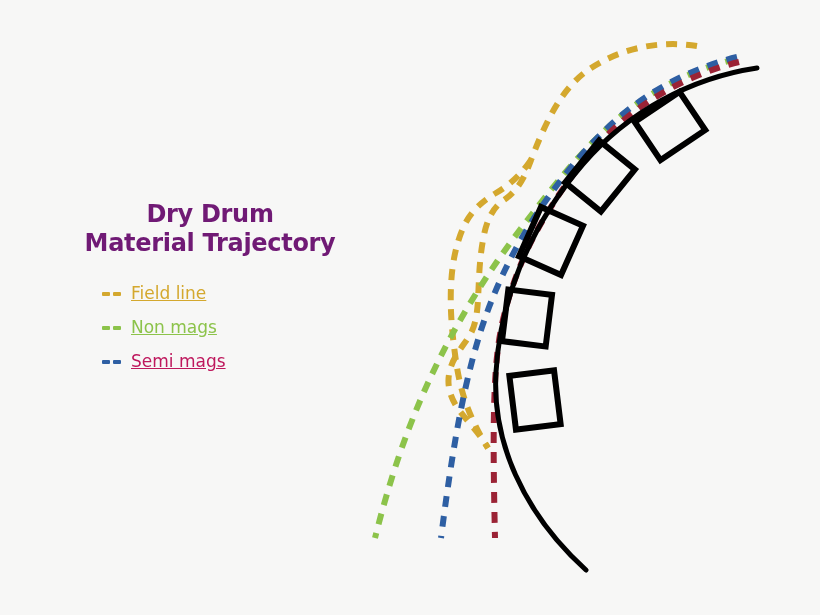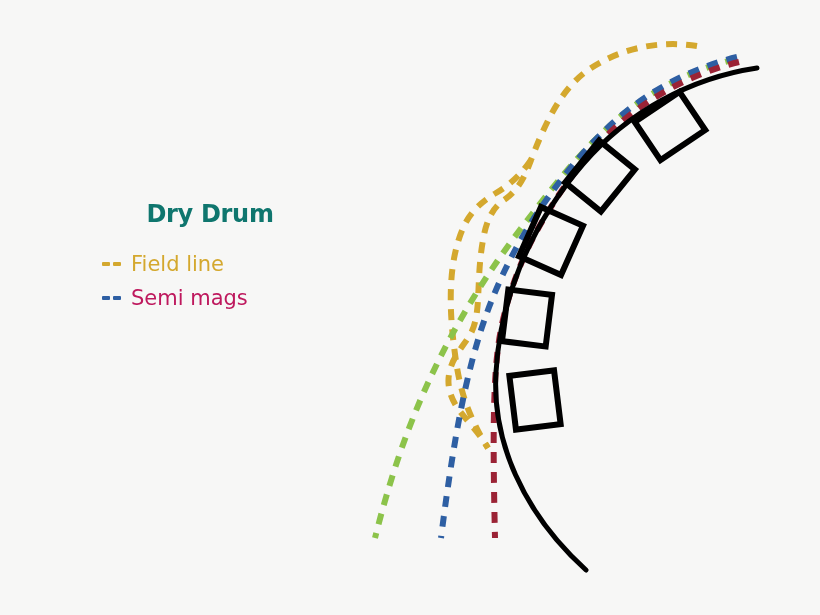--- a/index.html
+++ b/index.html
@@ -47,24 +47,25 @@
     position:absolute;
     top:6px;
     height:4px;
     width:8px;
     border-radius:1px;
     display:block;
   }
   .legend-dash i.d1{left:0;}
   .legend-dash i.d2{left:11px;}
   .legend-label{
-    font-size:21px;
+    font-size:17px;
     line-height:1;
     white-space:nowrap;
     font-family:"DejaVu Sans", sans-serif;
+    text-decoration:underline;
   }
   svg{display:block;}
 </style>
 </head>
 <body style="background: rgb(247, 247, 246);">
 
 <div id="stage">
 
   <svg id="figure" width="820" height="615" viewBox="0 0 820 615">
     <g id="trajectories-group">
@@ -80,30 +81,38 @@
     <g id="magnets-group">
         <rect x="643" y="103" width="54" height="46" fill="none" stroke="#000000" stroke-width="6" stroke-linejoin="miter" transform="rotate(-34 670 126)"></rect>
         <rect x="573" y="153" width="54" height="46" fill="none" stroke="#000000" stroke-width="6" stroke-linejoin="miter" transform="rotate(-51 600 176)"></rect>
         <rect x="524" y="218" width="54" height="46" fill="none" stroke="#000000" stroke-width="6" stroke-linejoin="miter" transform="rotate(-66 551 241)"></rect>
         <rect x="501" y="296" width="52" height="44" fill="none" stroke="#000000" stroke-width="6" stroke-linejoin="miter" transform="rotate(-83 527 318)"></rect>
         <rect x="508" y="377.5" width="54" height="45" fill="none" stroke="#000000" stroke-width="6" stroke-linejoin="miter" transform="rotate(-97 535 400)"></rect>
       </g>
   </svg>
 
   <div class="legend">
-    <div class="title" style="color: #0f766e;">
+    <div class="title" style="color: #701a75;">
       <span class="title-line">Dry Drum</span>
+      <span class="title-line">Material Trajectory</span>
     </div>
     <div class="legend-list" id="legend-list">
         <div class="legend-item">
           <span class="legend-dash">
             <i class="d1" style="background: rgb(212, 168, 46);"></i>
             <i class="d2" style="background: rgb(212, 168, 46);"></i>
           </span>
           <span class="legend-label" style="color: rgb(212, 168, 46);">Field line</span>
+        </div>
+        <div class="legend-item">
+          <span class="legend-dash">
+            <i class="d1" style="background: rgb(140, 195, 74);"></i>
+            <i class="d2" style="background: rgb(140, 195, 74);"></i>
+          </span>
+          <span class="legend-label" style="color: rgb(140, 195, 74);">Non mags</span>
         </div>
         <div class="legend-item">
           <span class="legend-dash">
             <i class="d1" style="background: rgb(46, 95, 163);"></i>
             <i class="d2" style="background: rgb(46, 95, 163);"></i>
           </span>
           <span class="legend-label" style="color: #be185d;">Semi mags</span>
         </div>
       </div>
   </div>

